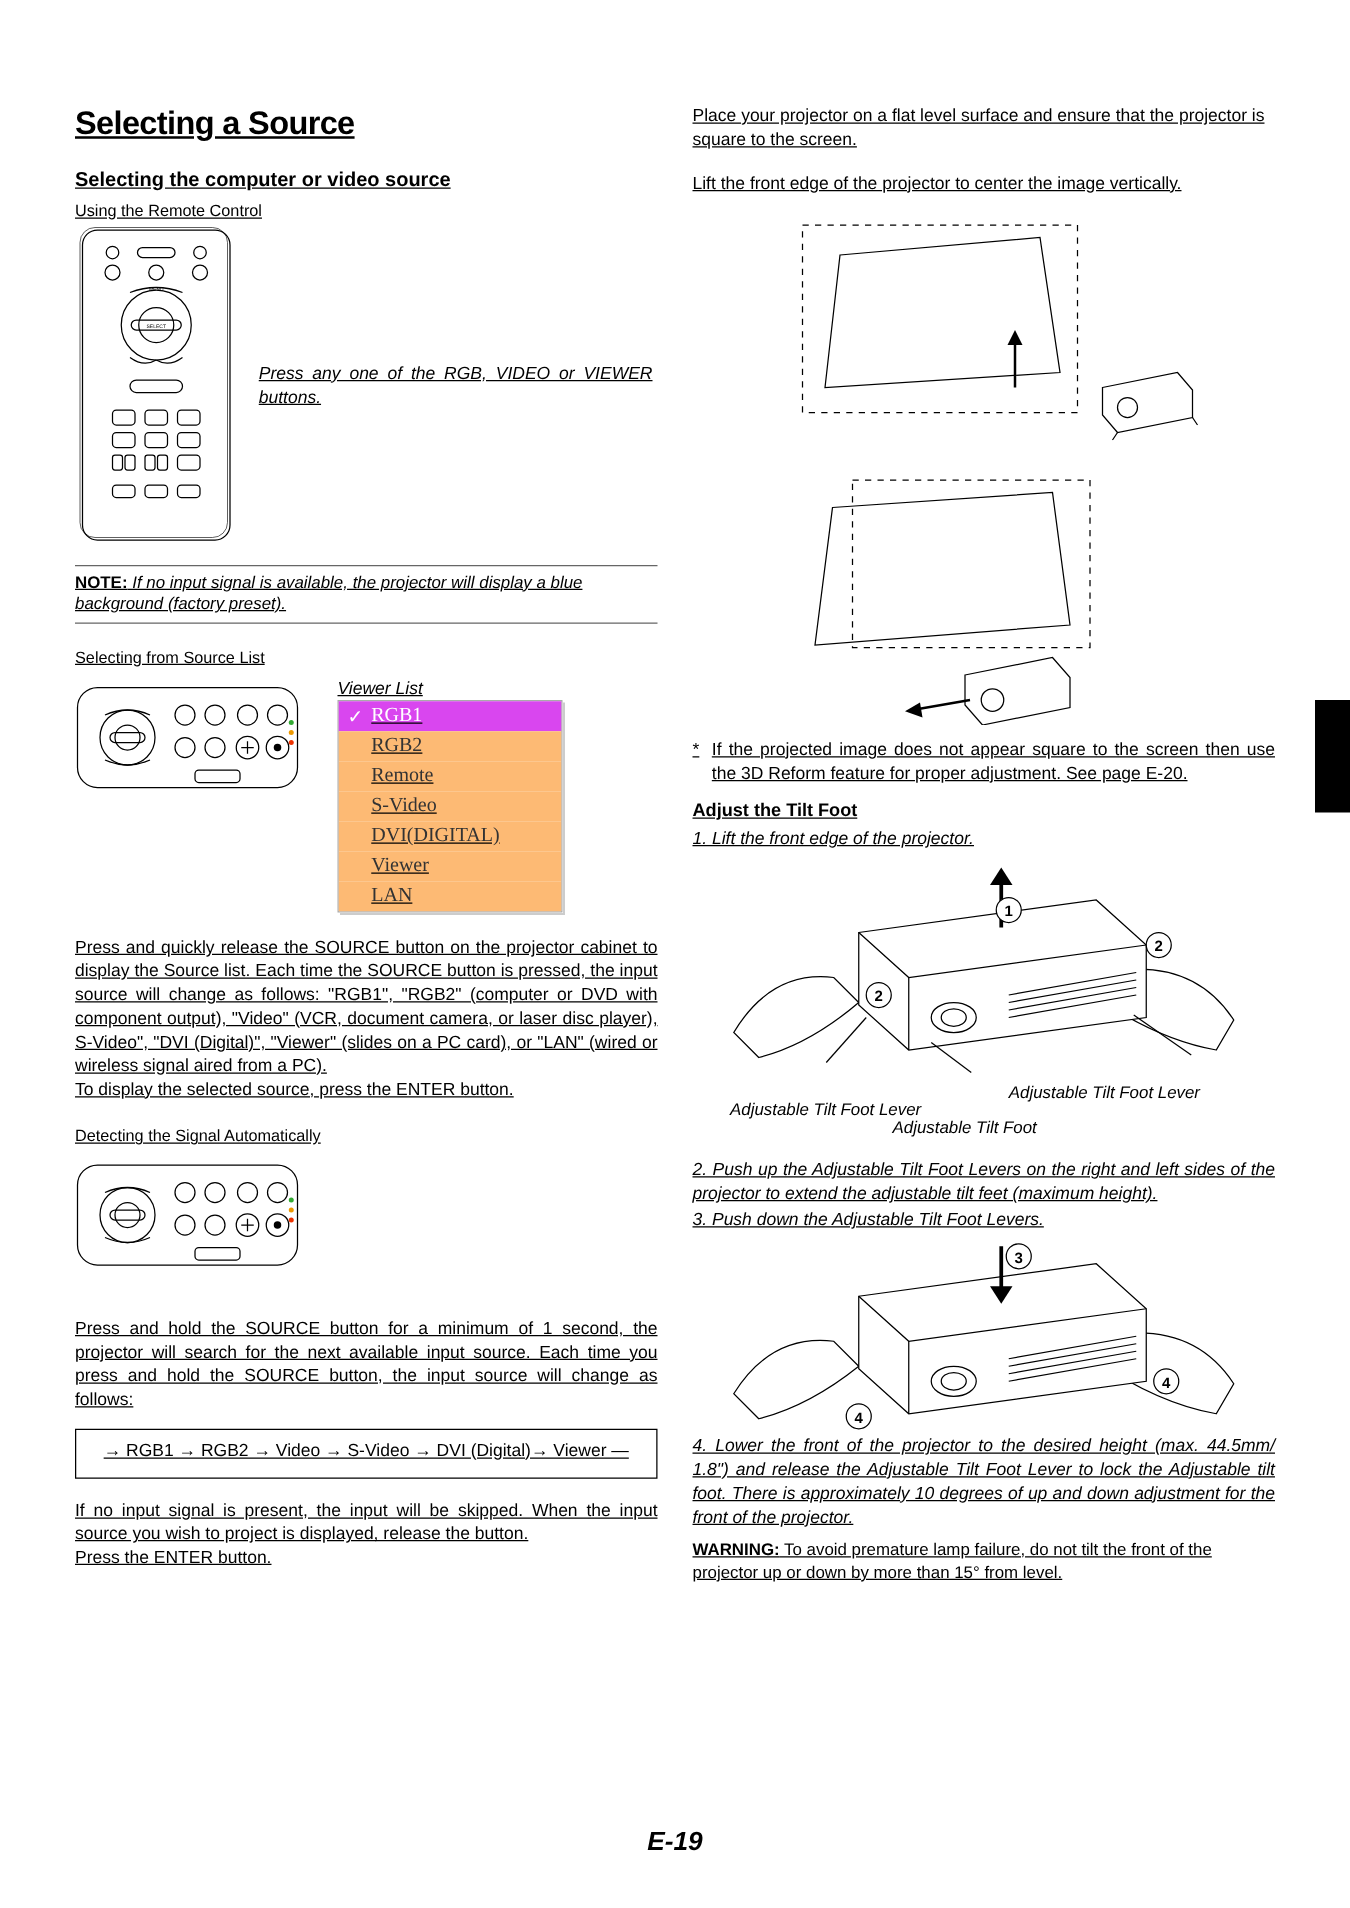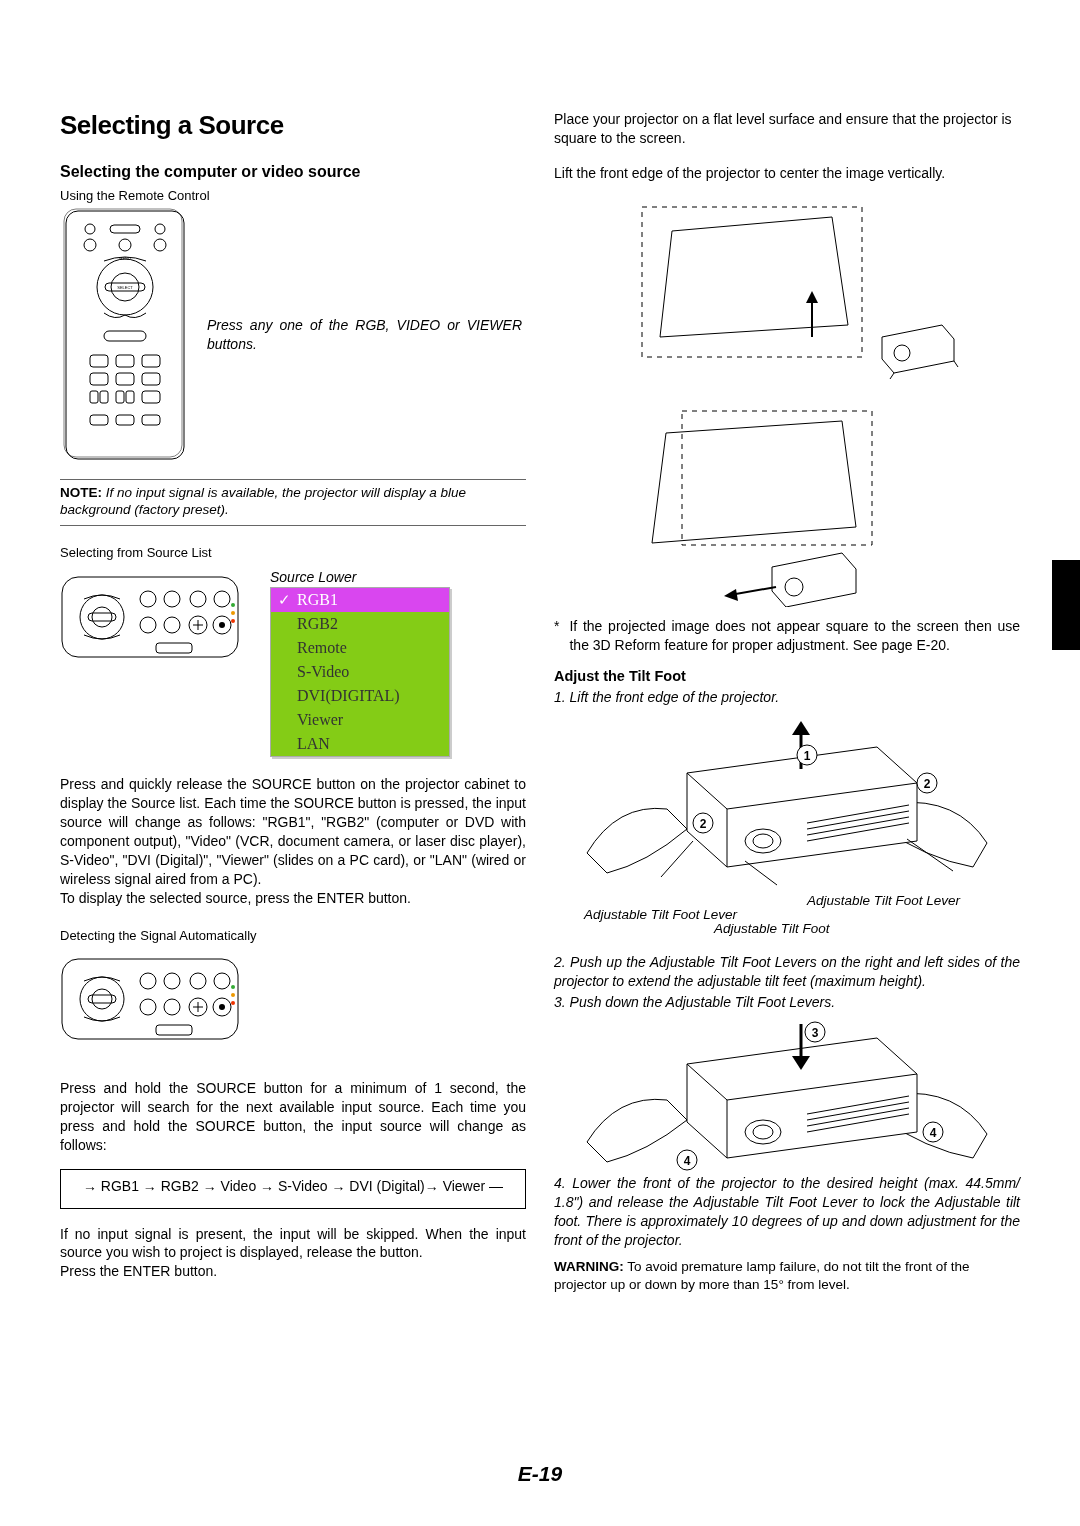--- a/index.html
+++ b/index.html
@@ -1,17 +1,17 @@
 <!DOCTYPE html>
 <html><head>
 <meta charset="utf-8">
 <style>
   * { margin: 0; padding: 0; box-sizing: border-box; }
   html, body { width: 1080px; height: 1526px; background: #fff; font-family: Arial, Helvetica, sans-serif; color: #000; }
-  .page { position: relative; width: 1080px; height: 1526px; padding: 110px 60px 40px 60px; }
+  .page { position: relative; width: 1080px; height: 1526px; padding: 83px 60px 40px 60px; text-decoration: underline; }
   .cols { display: flex; gap: 28px; }
   .col { flex: 1; }
   .side-tab { position: absolute; right: 0; top: 560px; width: 28px; height: 90px; background: #000; }
   h1 { font-size: 26px; font-weight: 900; margin-bottom: 22px; font-family: Arial Black, Arial, sans-serif; letter-spacing: -0.5px;}
   h2 { font-size: 16px; font-weight: 900; margin-bottom: 6px; font-family: Arial Black, Arial, sans-serif;}
   h3 { font-size: 14.5px; font-weight: 700; margin-bottom: 4px; }
   p, li { font-size: 14px; line-height: 1.35; }
   .small { font-size: 13px; }
   .just { text-align: justify; }
   .note-box { border-top: 1px solid #666; border-bottom: 1px solid #666; padding: 4px 0 6px 0; margin: 14px 0 18px 0; font-style: italic; font-size: 13.5px; line-height: 1.3;}
@@ -19,21 +19,21 @@
   .page-num { position: absolute; width: 100%; left: 0; bottom: 40px; text-align: center; font-weight: 900; font-style: italic; font-size: 21px; font-family: Arial Black, Arial, sans-serif;}
   .fig { background: #fff; }
   .remote-row { display: flex; align-items: center; gap: 17px; margin-bottom: 2px;}
   .remote-svg { width: 130px; height: 260px; }
   .remote-caption { font-style: italic; font-size: 14px; line-height: 1.35; text-align: justify; flex: 1; padding-right:4px;}
   .src-row { display: flex; align-items: flex-start; gap: 30px; margin: 8px 0 18px 0;}
   .panel-svg { width: 180px; height: 100px; }
   .source-list-wrap { }
   .source-list-title { font-style: italic; font-size: 14px; margin-bottom: 2px; }
   .source-list { width: 180px; border: 1px solid #aaa; font-family: "Times New Roman", serif; font-size: 16px; box-shadow: 2px 2px 0 #ccc;}
-  .source-list .item { padding: 3px 8px 3px 26px; background: #84cc16; border-bottom: 0px; color:#333; position:relative;}
+  .source-list .item { padding: 3px 8px 3px 26px; background: #fdba74; border-bottom: 0px; color:#333; position:relative;}
   .source-list .item.sel { background: #d946ef; color: #fff; }
   .source-list .item.sel::before { content:"✓"; position:absolute; left:7px; top:3px; font-size:15px;}
   .flowbox { border: 1px solid #000; padding: 0 10px 14px 10px; margin: 14px 0 16px 0; font-size: 14px; position: relative; text-align: center;}
   .flowbox .line { padding-top: 8px;}
   ol.steps { list-style: none; }
   ol.steps li { font-style: italic; font-size: 14px; line-height: 1.35; margin-bottom: 2px; text-align: justify;}
   .tiltfig { margin: 6px 0 14px 0; }
   .tilt-labels { font-style: italic; font-size: 13.5px; line-height: 1.2; position: relative;}
   .tilt-labels .l1 { position:absolute; right: 60px; top: 0;}
   .tilt-labels .l2 { position:absolute; left: 30px; top: 14px;}
@@ -126,21 +126,21 @@
             <path d="M133 56 h10 M138 51 v10" stroke="#000"></path>
           <circle cx="162" cy="56" r="9" fill="none" stroke="#000"></circle>
             <circle cx="162" cy="56" r="3" fill="#000"></circle>
           <circle cx="173" cy="36" r="2" fill="#3a3"></circle>
             <circle cx="173" cy="44" r="2" fill="#e90"></circle>
             <circle cx="173" cy="52" r="2" fill="#e30"></circle>
           <rect x="96" y="74" width="36" height="10" rx="3" fill="none" stroke="#000"></rect>
         </svg>
 
         <div class="source-list-wrap">
-          <div class="source-list-title">Source Lower</div>
+          <div class="source-list-title">Viewer List</div>
           <div class="source-list">
             <div class="item sel">RGB1</div>
             <div class="item">RGB2</div>
             <div class="item">Remote</div>
             <div class="item">S-Video</div>
             <div class="item">DVI(DIGITAL)</div>
             <div class="item">Viewer</div>
             <div class="item">LAN</div>
           </div>
         </div>

